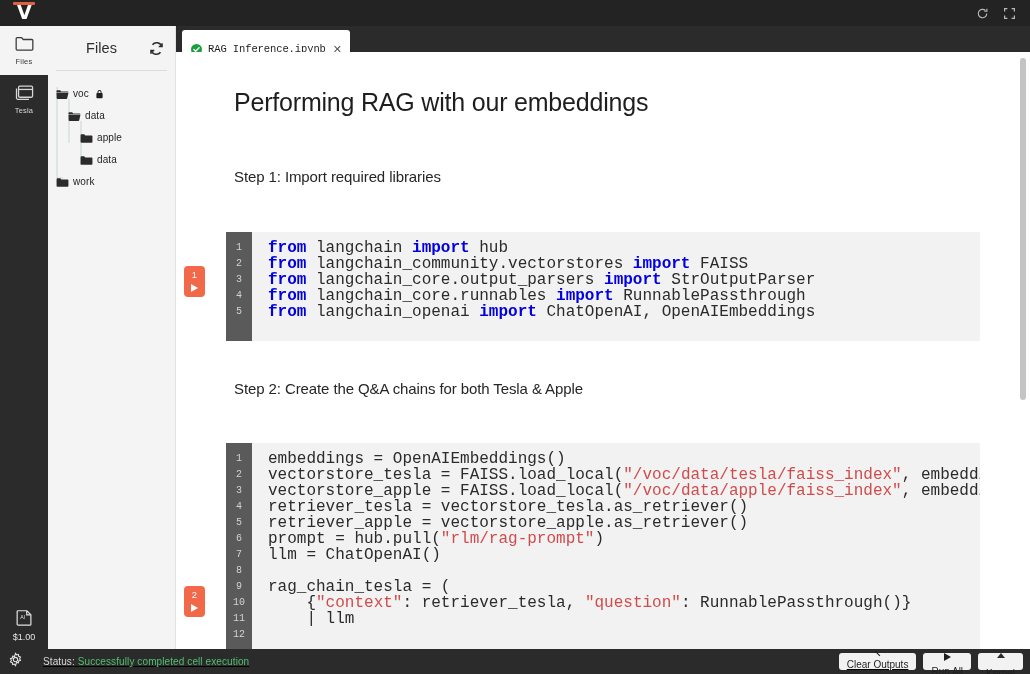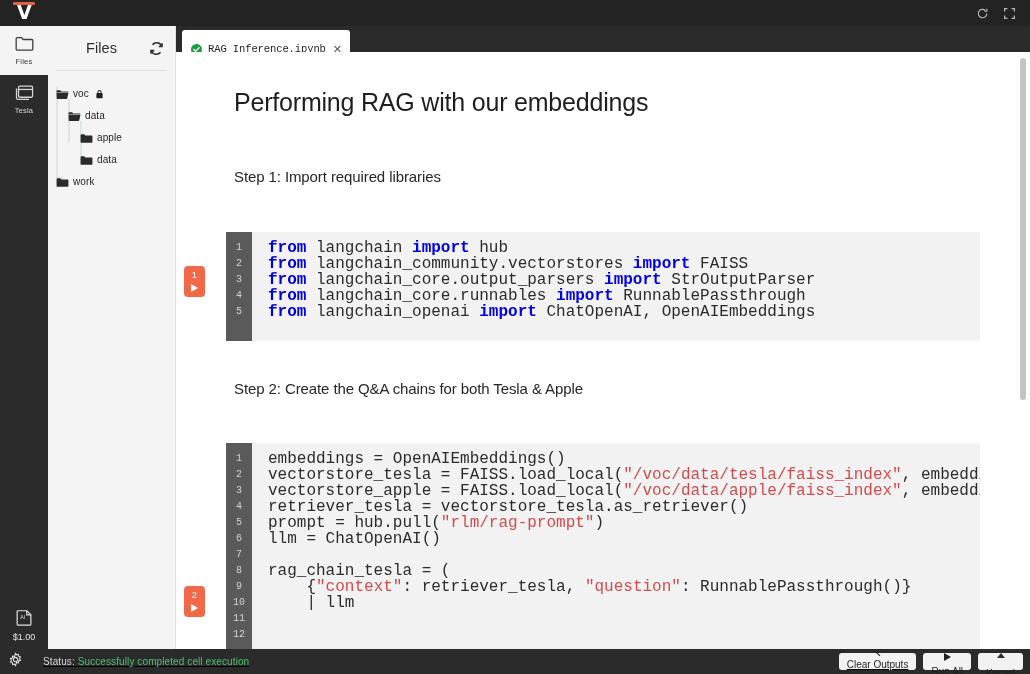--- a/index.html
+++ b/index.html
@@ -461,20 +461,21 @@
                 <div>9</div>
                 <div>10</div>
                 <div>11</div>
                 <div>12</div>
               </div>
               <div class="code-lines">
                 <pre>embeddings = OpenAIEmbeddings()</pre>
                 <pre>vectorstore_tesla = FAISS.load_local(<span class="str">"/voc/data/tesla/faiss_index"</span>, embeddings)</pre>
                 <pre>vectorstore_apple = FAISS.load_local(<span class="str">"/voc/data/apple/faiss_index"</span>, embeddings)</pre>
                 <pre>retriever_tesla = vectorstore_tesla.as_retriever()</pre>
+                <pre>retriever_apple = vectorstore_apple.as_retriever()</pre>
                 <pre>prompt = hub.pull(<span class="str">"rlm/rag-prompt"</span>)</pre>
                 <pre>llm = ChatOpenAI()</pre>
                 <pre> </pre>
                 <pre>rag_chain_tesla = (</pre>
                 <pre>    {<span class="str">"context"</span>: retriever_tesla, <span class="str">"question"</span>: RunnablePassthrough()}</pre>
                 <pre>    | llm</pre>
               </div>
             </div>
           </div>
 

